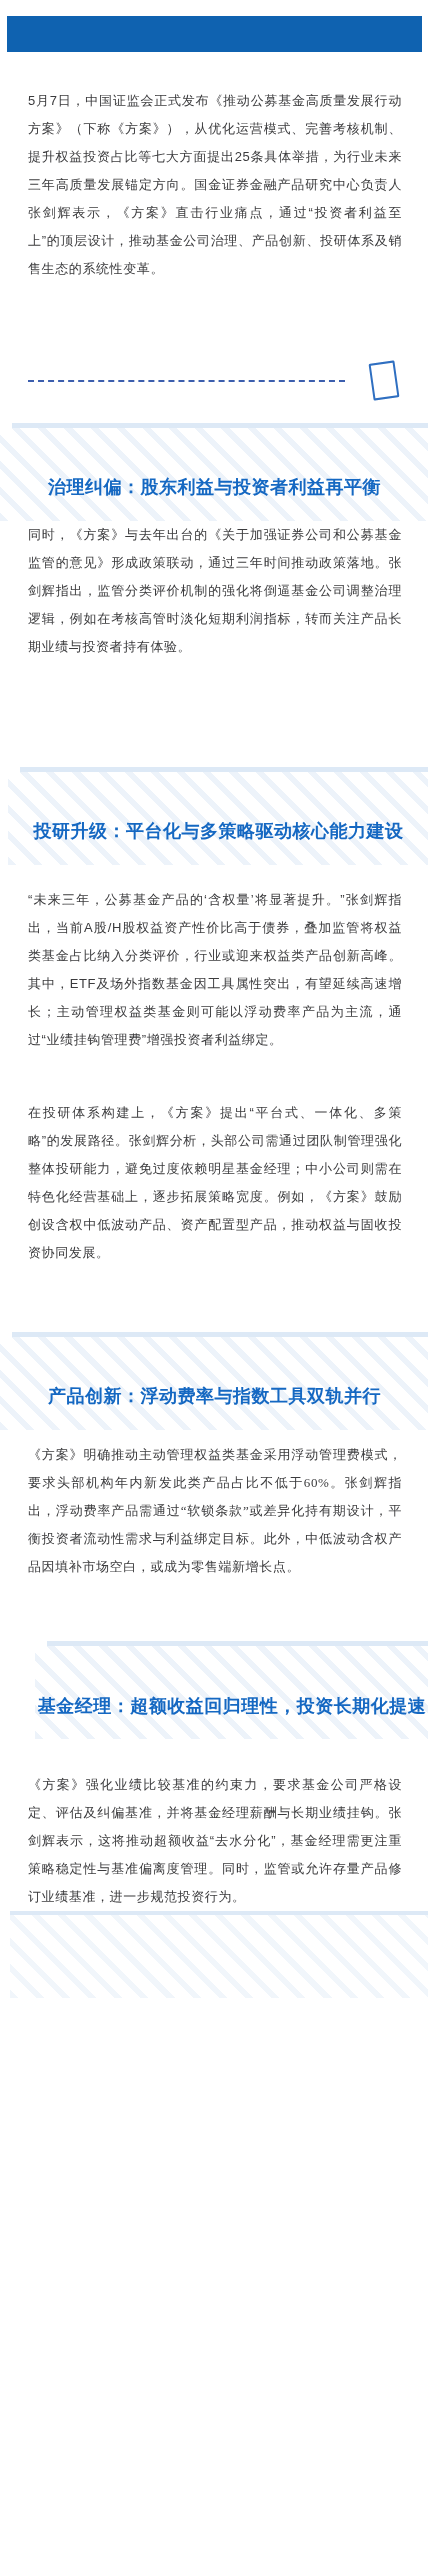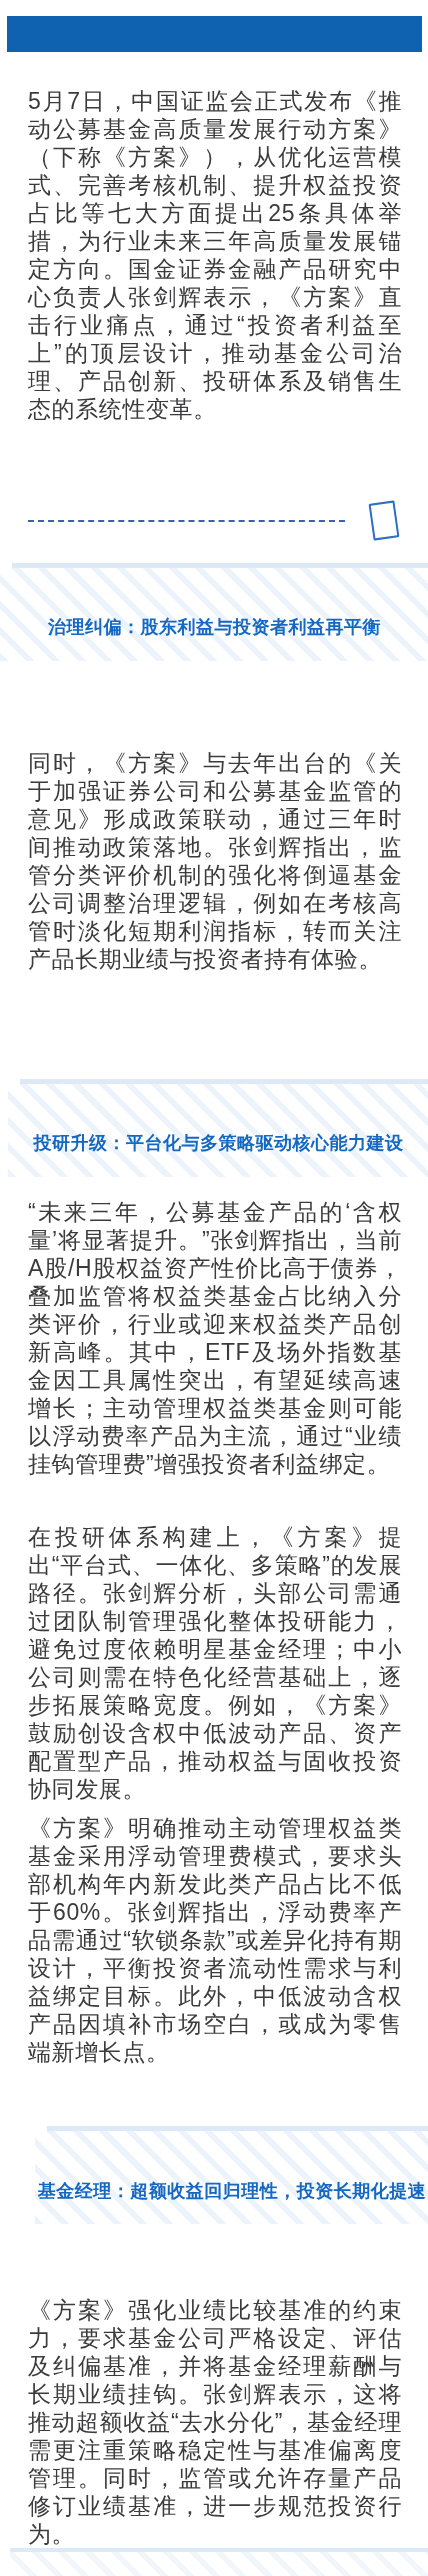--- a/index.html
+++ b/index.html
@@ -11,21 +11,21 @@
     overflow:hidden;
     background:#ffffff;
     font-family:"Liberation Sans", sans-serif;
   }
 
   
   .banner { margin:16px 7.2px 0 6.7px; height:36px; background:#0f62b0; }
 
   
   .body-text {
-    font-size:23px; line-height:28px; color:#3b3b3d;
+    font-size:13px; line-height:28px; color:#3b3b3d;
     text-align:justify; letter-spacing:0.6px;
     padding:0 27px 0 28px;
   }
   .intro  { margin-top:35px; }
 
   
   .divider-row { margin-top:77px; height:41px; display:flex; align-items:center; padding:0 32px 0 28px; }
   .dash-line { flex:1; height:0; border-top:2.1px dashed #3c5fae; margin-right:26px; }
   .page-icon { width:26px; height:37px; border:2.1px solid #2f6fc1; background:#fff; border-radius:1.5px; transform:rotate(-8deg); }
 
@@ -33,28 +33,28 @@
   .band-bar { height:5.2px; background:#dde9f6; margin-left:12.4px; }
   .band-stripes {
     height:93px; padding-top:26px;
     display:flex; align-items:center; justify-content:center;
     background:repeating-linear-gradient(45deg,#edf3fa 0px,#edf3fa 5.7px,#ffffff 5.7px,#ffffff 18.5px);
   }
   .band-heading { font-size:18px; font-weight:bold; color:#1568c2; letter-spacing:0.5px; }
 
   .band-1 { margin-top:21.6px; }
   .p-s1a  { margin-top:27px; }
-  .p-s1b  { margin-top:88px; }
+  .p-s1b  { }
   .band-2 { margin-top:106px;margin-left:8px; }
   .p-s2a  { margin-top:45px; }
   .p-s2b  { margin-top:20.6px; }
   .band-3 { margin-top:65px; }
-  .p-s3a  { margin-top:11.3px; }
+  .p-s3a  { margin-top:11.3px;font-family:Liberation Serif, serif; }
   .band-4 { margin-top:60px;padding-left:35px; }
-  .p-s4a  { margin-top:72px; }
+  .p-s4a  { margin-top:32px; }
 
   
   .final-bar { height:4.1px; background:#dde9f6; margin-left:10.3px; }
   .conclusion-panel {
     margin-left:10.3px;
     padding:52px 26px 31px 20.6px;
     background:repeating-linear-gradient(45deg,#f1f6fb 0px,#f1f6fb 5.7px,#ffffff 5.7px,#ffffff 18.5px);
   }
 </style>
 </head>
@@ -81,20 +81,26 @@
 
   <div class="band band-2">
     <div class="band-bar"></div>
     <div class="band-stripes">
       <h2 class="band-heading">投研升级：平台化与多策略驱动核心能力建设</h2>
     </div>
   </div>
   <p class="body-text p-s2b">“未来三年，公募基金产品的‘含权量’将显著提升。”张剑辉指出，当前A股/H股权益资产性价比高于债券，叠加监管将权益类基金占比纳入分类评价，行业或迎来权益类产品创新高峰。其中，ETF及场外指数基金因工具属性突出，有望延续高速增长；主动管理权益类基金则可能以浮动费率产品为主流，通过“业绩挂钩管理费”增强投资者利益绑定。</p>
   <p class="body-text p-s2a">在投研体系构建上，《方案》提出“平台式、一体化、多策略”的发展路径。张剑辉分析，头部公司需通过团队制管理强化整体投研能力，避免过度依赖明星基金经理；中小公司则需在特色化经营基础上，逐步拓展策略宽度。例如，《方案》鼓励创设含权中低波动产品、资产配置型产品，推动权益与固收投资协同发展。</p>
 
+  <div class="band band-3">
+    <div class="band-bar"></div>
+    <div class="band-stripes">
+      <h2 class="band-heading">产品创新：浮动费率与指数工具双轨并行</h2>
+    </div>
+  </div>
   <p class="body-text p-s3a">《方案》明确推动主动管理权益类基金采用浮动管理费模式，要求头部机构年内新发此类产品占比不低于60%。张剑辉指出，浮动费率产品需通过“软锁条款”或差异化持有期设计，平衡投资者流动性需求与利益绑定目标。此外，中低波动含权产品因填补市场空白，或成为零售端新增长点。</p>
 
   <div class="band band-4">
     <div class="band-bar"></div>
     <div class="band-stripes">
       <h2 class="band-heading">基金经理：超额收益回归理性，投资长期化提速</h2>
     </div>
   </div>
   <p class="body-text p-s4a">《方案》强化业绩比较基准的约束力，要求基金公司严格设定、评估及纠偏基准，并将基金经理薪酬与长期业绩挂钩。张剑辉表示，这将推动超额收益“去水分化”，基金经理需更注重策略稳定性与基准偏离度管理。同时，监管或允许存量产品修订业绩基准，进一步规范投资行为。</p>
 

